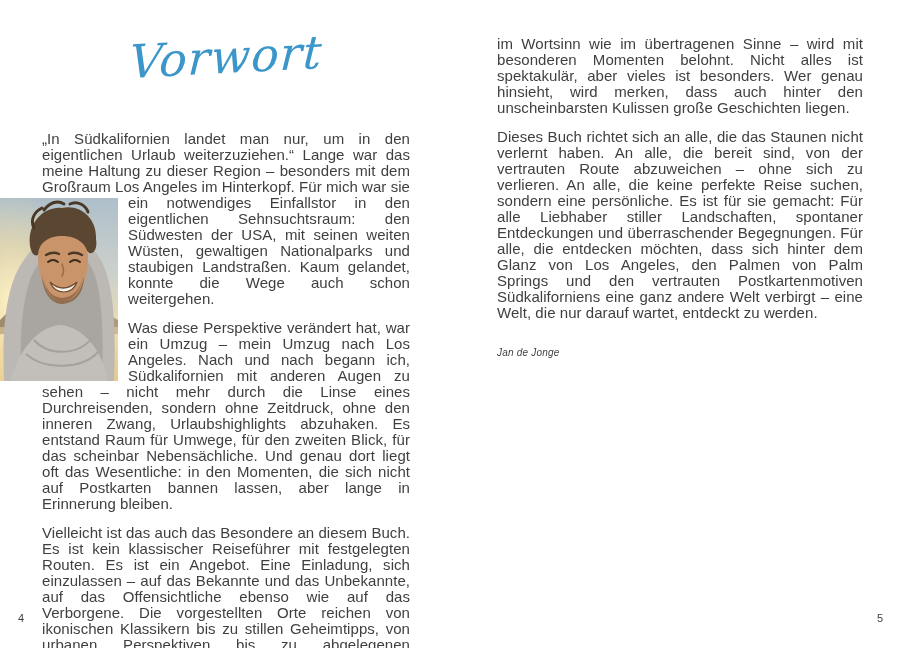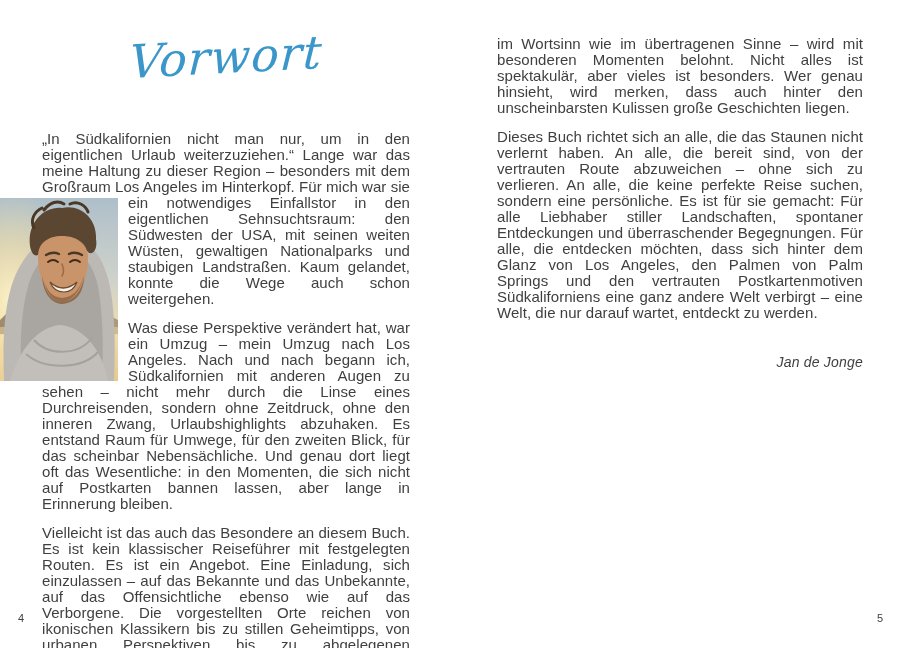--- a/index.html
+++ b/index.html
@@ -52,24 +52,24 @@
   .photo-float {
     float: left;
     width: 118px;
     height: 183px;
     margin: 3px 10px 3px -42px;
     display: block;
     overflow: hidden;
   }
   .photo-float svg { display: block; }
   .signature {
-    margin-top: 33px;
-    text-align: right;
+    margin-top: 26px;
+    text-align: left;
     font-style: italic;
-    font-size: 14px;
+    font-size: 10px;
     letter-spacing: 0.2px;
     color: #3f3f3f;
   }
   .page-number {
     position: absolute;
     top: 612px;
     font-size: 11px;
     color: #3f3f3f;
   }
   .page-number.left { left: 18px; }
@@ -77,21 +77,21 @@
 </style>
 </head>
 <body>
 
 <div class="spread">
 
   <div class="chapter-title">Vorwort</div>
 
   <div class="left-body body-text">
     <div class="para">
-      <span>„In Südkalifornien nicht man nur, um in den eigentlichen Urlaub weiterzuziehen.“ Lange war das meine Haltung zu dieser Region – besonders mit dem Großraum Los Angeles im Hinterkopf. Für mich </span><span class="photo-float">
+      <span>„In Südkalifornien landet man nur, um in den eigentlichen Urlaub weiterzuziehen.“ Lange war das meine Haltung zu dieser Region – besonders mit dem Großraum Los Angeles im Hinterkopf. Für mich </span><span class="photo-float">
           <svg viewBox="0 0 118 183" width="118" height="183" xmlns="http://www.w3.org/2000/svg">
         <defs>
           <linearGradient id="sky" x1="0" y1="0" x2="0" y2="1">
             <stop offset="0" stop-color="#aebfca"></stop>
             <stop offset="0.45" stop-color="#cfd2cb"></stop>
             <stop offset="0.72" stop-color="#eedcae"></stop>
             <stop offset="1" stop-color="#e7c98f"></stop>
           </linearGradient>
           <radialGradient id="glow" cx="0.1" cy="0.56" r="0.6">
             <stop offset="0" stop-color="#fdf3c8" stop-opacity="0.95"></stop>

